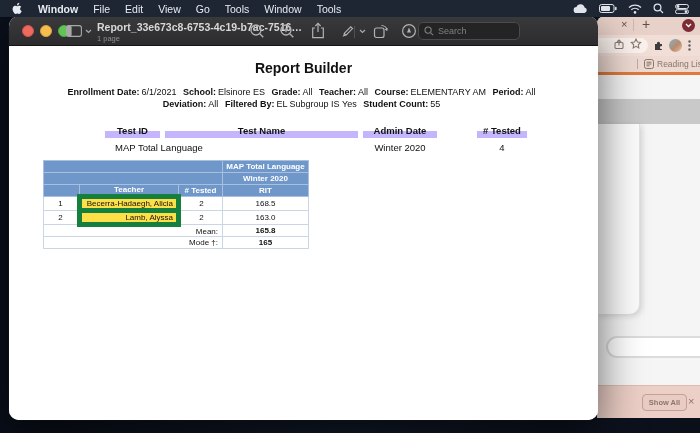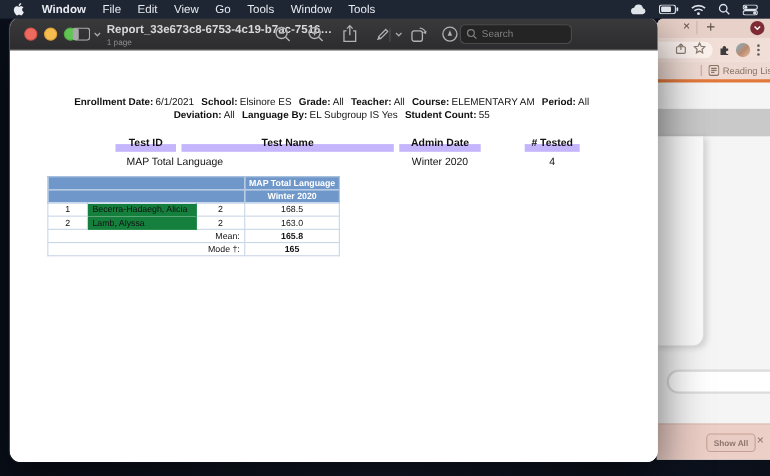--- a/index.html
+++ b/index.html
@@ -101,21 +101,21 @@
   .th-numtested{ left:468px; width:50px; }
   .tv { position:absolute; top:96px; font-size:9.5px; }
   .tv-testname { left:106px; }
   .tv-admindate{ left:354px; width:74px; text-align:center; }
   .tv-numtested{ left:468px; width:50px; text-align:center; }
 
   .stats { position:absolute; left:34px; top:114px; border-collapse:collapse; table-layout:fixed; width:265px; }
   .stats td { height:12px; font-size:8px; padding:0 3px; overflow:hidden; white-space:nowrap; }
   .stats .bh { background:#6f97c9; color:#fff; font-weight:bold; text-align:center; border:1px solid #a6c0de; }
   .stats .wc { background:#fff; border:1px solid #c9d6e5; text-align:center; }
-  .stats .wl { background:#15803d; border:1px solid #15803d; text-align:left; padding-left:4px; }
+  .stats .wl { background:#fde047; border:5px solid #15803d; text-align:right; padding-left:4px; }
   .stats .sr { background:#fff; border:1px solid #c9d6e5; text-align:right; padding-right:4px; }
   .stats .sv { font-weight:bold; }
 
   svg { display:block; }
 </style>
 </head>
 <body>
 
 <div class="menubar">
   <span class="apple">
@@ -302,30 +302,31 @@
     <span class="pw-search">
       <svg width="10" height="10" viewBox="0 0 11 11">
           <circle cx="4.5" cy="4.5" r="3.4" fill="none" stroke="#808080" stroke-width="1.2"></circle>
           <line x1="7.2" y1="7.2" x2="10" y2="10" stroke="#808080" stroke-width="1.2"></line>
         </svg>
       <input type="text" placeholder="Search" style="">
     </span>
   </div>
 
   <div class="doc">
+    <div class="doc-title">Report Builder</div>
 
     <div class="doc-info">
       <span class="ip"><b>Enrollment Date:</b><span>6/1/2021</span></span>
       <span class="ip"><b>School:</b><span>Elsinore ES</span></span>
       <span class="ip"><b>Grade:</b><span>All</span></span>
       <span class="ip"><b>Teacher:</b><span>All</span></span>
       <span class="ip"><b>Course:</b><span>ELEMENTARY AM</span></span>
       <span class="ip"><b>Period:</b><span>All</span></span>
       <span class="ip"><b>Deviation:</b><span>All</span></span>
-      <span class="ip"><b>Language By:</b><span>EL Subgroup IS Yes</span></span>
+      <span class="ip"><b>Filtered By:</b><span>EL Subgroup IS Yes</span></span>
       <span class="ip"><b>Student Count:</b><span>55</span></span>
     </div>
 
     <div class="th th-testid">Test ID</div>
     <div class="th th-testname">Test Name</div>
     <div class="th th-admindate">Admin Date</div>
     <div class="th th-numtested"># Tested</div>
 
     <div class="tv tv-testname">MAP Total Language</div>
     <div class="tv tv-admindate">Winter 2020</div>
@@ -341,20 +342,26 @@
       <tbody>
           <tr>
         <td class="bh" colspan="3"></td>
         <td class="bh">MAP Total Language</td>
       </tr>
       <tr>
         <td class="bh" colspan="3"></td>
         <td class="bh">Winter 2020</td>
       </tr>
       <tr>
+        <td class="bh"></td>
+        <td class="bh">Teacher</td>
+        <td class="bh"># Tested</td>
+        <td class="bh">RIT</td>
+      </tr>
+      <tr>
         <td class="wc">1</td>
         <td class="wl">Becerra-Hadaegh, Alicia</td>
         <td class="wc">2</td>
         <td class="wc">168.5</td>
       </tr>
       <tr>
         <td class="wc">2</td>
         <td class="wl">Lamb, Alyssa</td>
         <td class="wc">2</td>
         <td class="wc">163.0</td>

